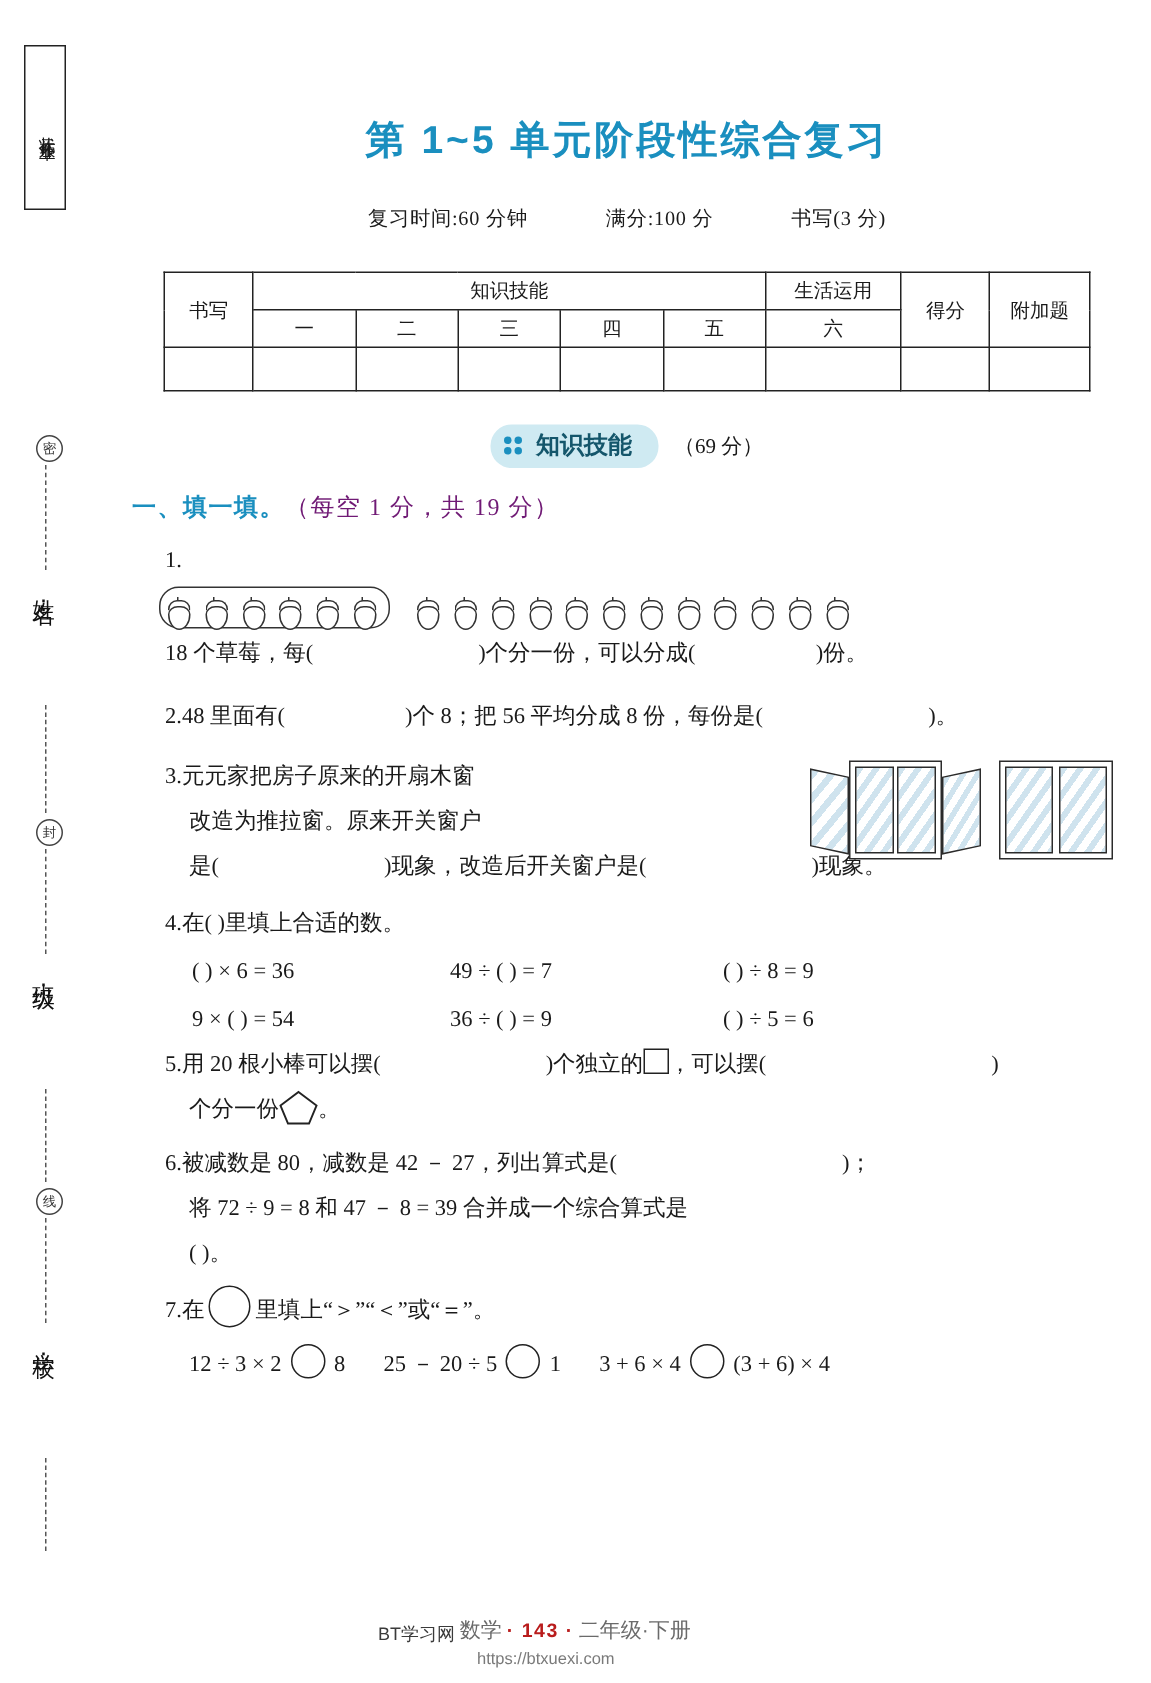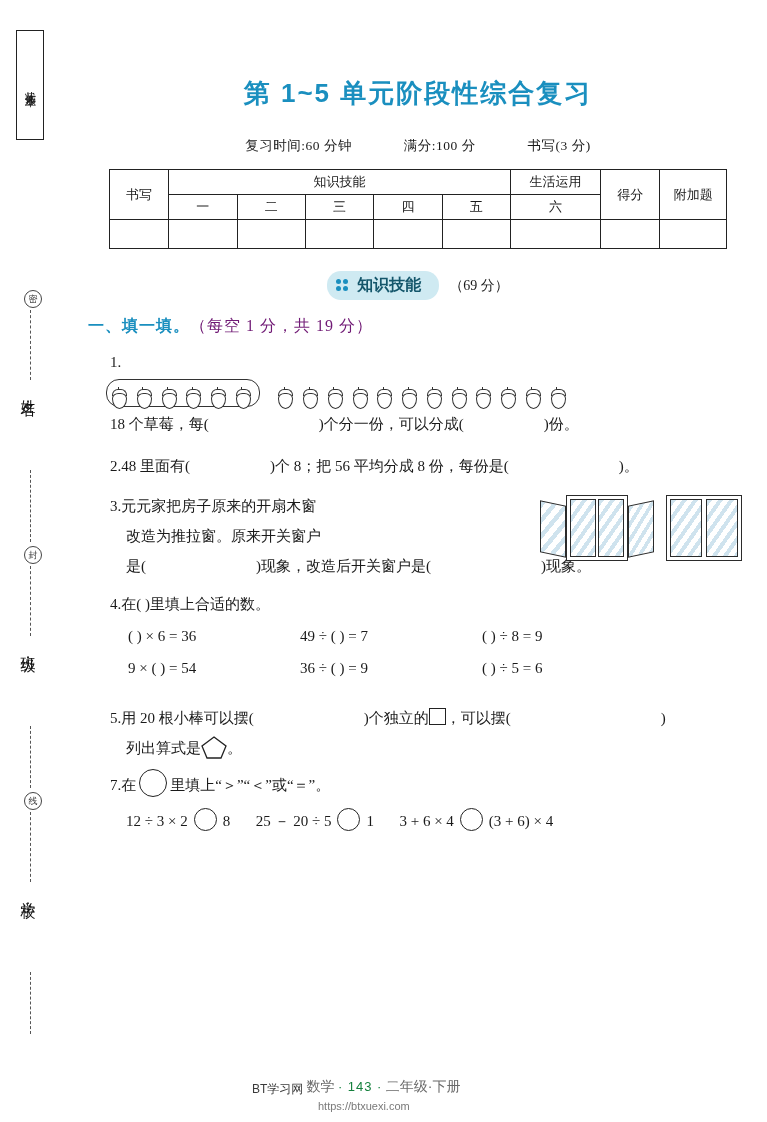--- a/index.html
+++ b/index.html
@@ -69,21 +69,21 @@
     margin-top:26px;
     text-align:center;
     font-size:13.5px;
     letter-spacing:.5px;
   }
   .meta span{display:inline-block;}
   .meta .m1{margin-right:48px;}
   .meta .m2{margin-right:48px;}
 
   table.score{
-    margin:14px auto 0 auto;
+    margin:26px auto 0 auto;
     border-collapse:collapse;
     width:618px;
     font-size:13px;
     text-align:center;
   }
   table.score td{
     border:1px solid #222;
     height:22px;
     padding:1px 2px;
     font-family:"Liberation Sans", sans-serif;
@@ -182,21 +182,21 @@
   .circ-big{
     display:inline-block;width:26px;height:26px;border:1.3px solid #222;border-radius:50%;
     vertical-align:-7px;margin:0 3px;
   }
 
   .footer{
     position:absolute;left:0;bottom:26px;width:767px;text-align:center;
     font-size:12px;color:#555;
     font-family:"Liberation Sans", sans-serif;
   }
-  .footer .pg{color:#15803d;font-weight:normal;font-size:13px;letter-spacing:1px;}
+  .footer .pg{color:#b91c1c;font-weight:bold;font-size:13px;letter-spacing:1px;}
   .footer .small{font-size:14px;color:#6a6a6a;}
   .watermark{
     position:absolute;left:252px;bottom:24px;font-size:12px;color:#3a3a3a;
     font-family:"Liberation Sans", sans-serif;
   }
   .wm-url{
     position:absolute;left:318px;bottom:10px;font-size:11px;color:#7a7a7a;
     font-family:"Liberation Sans", sans-serif;
   }
   .eq{font-family:"Liberation Serif", serif;}
@@ -344,31 +344,36 @@
     <div class="q indent" style="margin-top:8px;">
       <span class="num">4.</span><span>在(        )里填上合适的数。</span>
       <div class="row-eq" style="padding-left:18px;">
         <span class="eq" style="display:inline-block;width:172px">(            ) × 6 = 36</span><span class="eq" style="display:inline-block;width:182px">49 ÷ (            ) = 7</span><span class="eq">(            ) ÷ 8 = 9</span>
       </div>
       <div class="row-eq" style="padding-left:18px;">
         <span class="eq" style="display:inline-block;width:172px">9 × (            ) = 54</span><span class="eq" style="display:inline-block;width:182px">36 ÷ (            ) = 9</span><span class="eq">(            ) ÷ 5 = 6</span>
       </div>
     </div>
 
-    <div class="q indent" style="margin-top:20px;">
+    <div class="q indent" style="margin-top:0;">
       <span class="num">5.</span><span>用 20 根小棒可以摆(</span><span class="blank-l"></span><span>)个独立的</span><span class="sq"></span><span>，可以摆(</span><span class="blank-xl"></span><span>)</span>
       <div style="padding-left:16px;">
-        <span>列出算式是</span><span class="pent">
+        <span>个分一份</span><span class="pent">
           <svg viewBox="0 0 26 24" width="26" height="24">
               <polygon points="13,2 25,11 20,23 6,23 1,11" fill="none" stroke="#222" stroke-width="1.3"></polygon>
             </svg>
         </span><span>。</span>
       </div>
     </div>
 
+    <div class="q indent" style="margin-top:6px;">
+      <span class="num">6.</span><span>被减数是 80，减数是 42 － 27，列出算式是(</span><span class="blank-xl"></span><span>)；</span>
+      <div style="padding-left:16px;"><span>将 72 ÷ 9 = 8 和 47 － 8 = 39 合并成一个综合算式是</span></div>
+      <div style="padding-left:16px;"><span>(                    )。</span></div>
+    </div>
 
     <div class="q indent" style="margin-top:6px;">
       <span class="num">7.</span><span>在</span><span class="circ-big"></span><span>里填上“＞”“＜”或“＝”。</span>
       <div style="padding-left:16px;margin-top:6px;">
         <span class="eq">12 ÷ 3 × 2</span><span class="circ"></span><span class="eq">8</span>
         <span style="display:inline-block;width:18px"></span>
         <span class="eq">25 － 20 ÷ 5</span><span class="circ"></span><span class="eq">1</span>
         <span style="display:inline-block;width:18px"></span>
         <span class="eq">3 + 6 × 4</span><span class="circ"></span><span class="eq">(3 + 6) × 4</span>
       </div>

